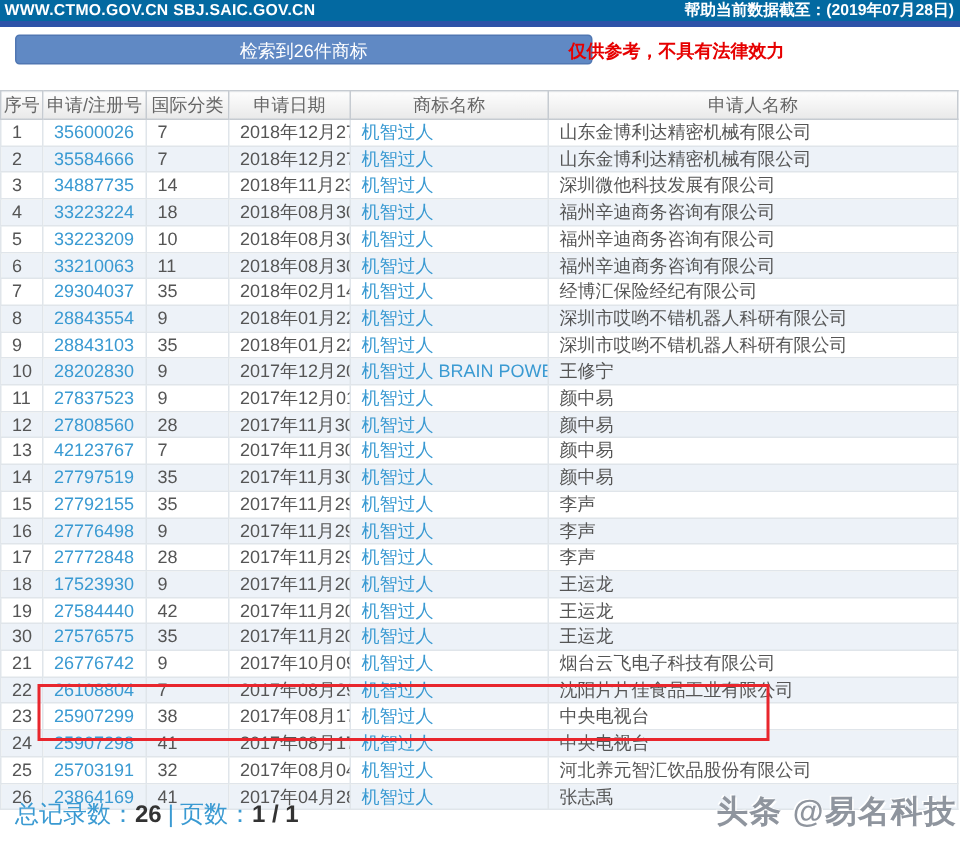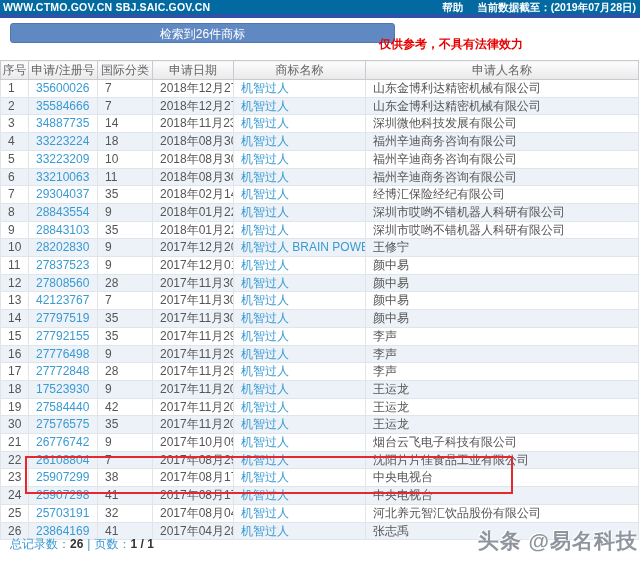--- a/index.html
+++ b/index.html
@@ -13,34 +13,34 @@
   .page{position:absolute;inset:0;width:640px;height:565px;background:#fff;}
 
   
   .topbar{
     position:absolute;left:0;top:0;width:640px;height:14px;
     background:#0369a1;color:#fff;
     display:flex;justify-content:space-between;align-items:center;
     font-size:10.5px;font-weight:bold;line-height:14px;
   }
   .topbar .site{padding-left:3px;letter-spacing:0.2px;}
-  .topbar .right{display:flex;gap:14px;padding-right:4px;font-weight:bold;}
+  .topbar .right{display:flex;padding-right:4px;font-weight:bold;}
   .subbar{position:absolute;left:0;top:14px;width:640px;height:4px;background:#2d52a8;}
 
   
   .toolbar{position:absolute;left:0;top:22px;width:528px;height:22px;}
   .result-btn{
     position:absolute;left:10px;top:1px;width:385px;height:20px;
     background:#6089c4;border:1px solid #5077b2;border-radius:3px;
     color:#fff;font-size:12px;text-align:center;line-height:20px;
     cursor:pointer;box-sizing:border-box;
   }
   .disclaimer{
     position:absolute;right:5px;top:4px;
-    color:#e60000;font-size:12px;font-weight:bold;line-height:16px;margin-top:10px;
+    color:#e60000;font-size:12px;font-weight:bold;line-height:16px;
   }
 
   
   table.results{
     position:absolute;left:0;top:60px;width:638px;
     border-collapse:collapse;table-layout:fixed;
     font-size:12px;color:#555;
   }
   table.results th{
     height:18px;
@@ -64,21 +64,21 @@
   .hl-box{
     position:absolute;left:25px;top:456px;width:484px;height:34px;
     border:2px solid #e8262d;
     pointer-events:none;
     background:transparent;
   }
 
   
   .footer{
     position:absolute;left:10px;top:537px;
-    font-size:12px;line-height:14px;
+    font-size:16px;line-height:14px;
   }
   .footer .lbl{color:#3a9ad2;}
   .footer .val{color:#333;font-weight:bold;}
   .footer .sep{color:#3a9ad2;padding:0 4px;}
 
   
   .watermark{
     position:absolute;right:2px;top:527px;
     font-size:21px;font-weight:bold;color:#8f959e;
     letter-spacing:1px;

